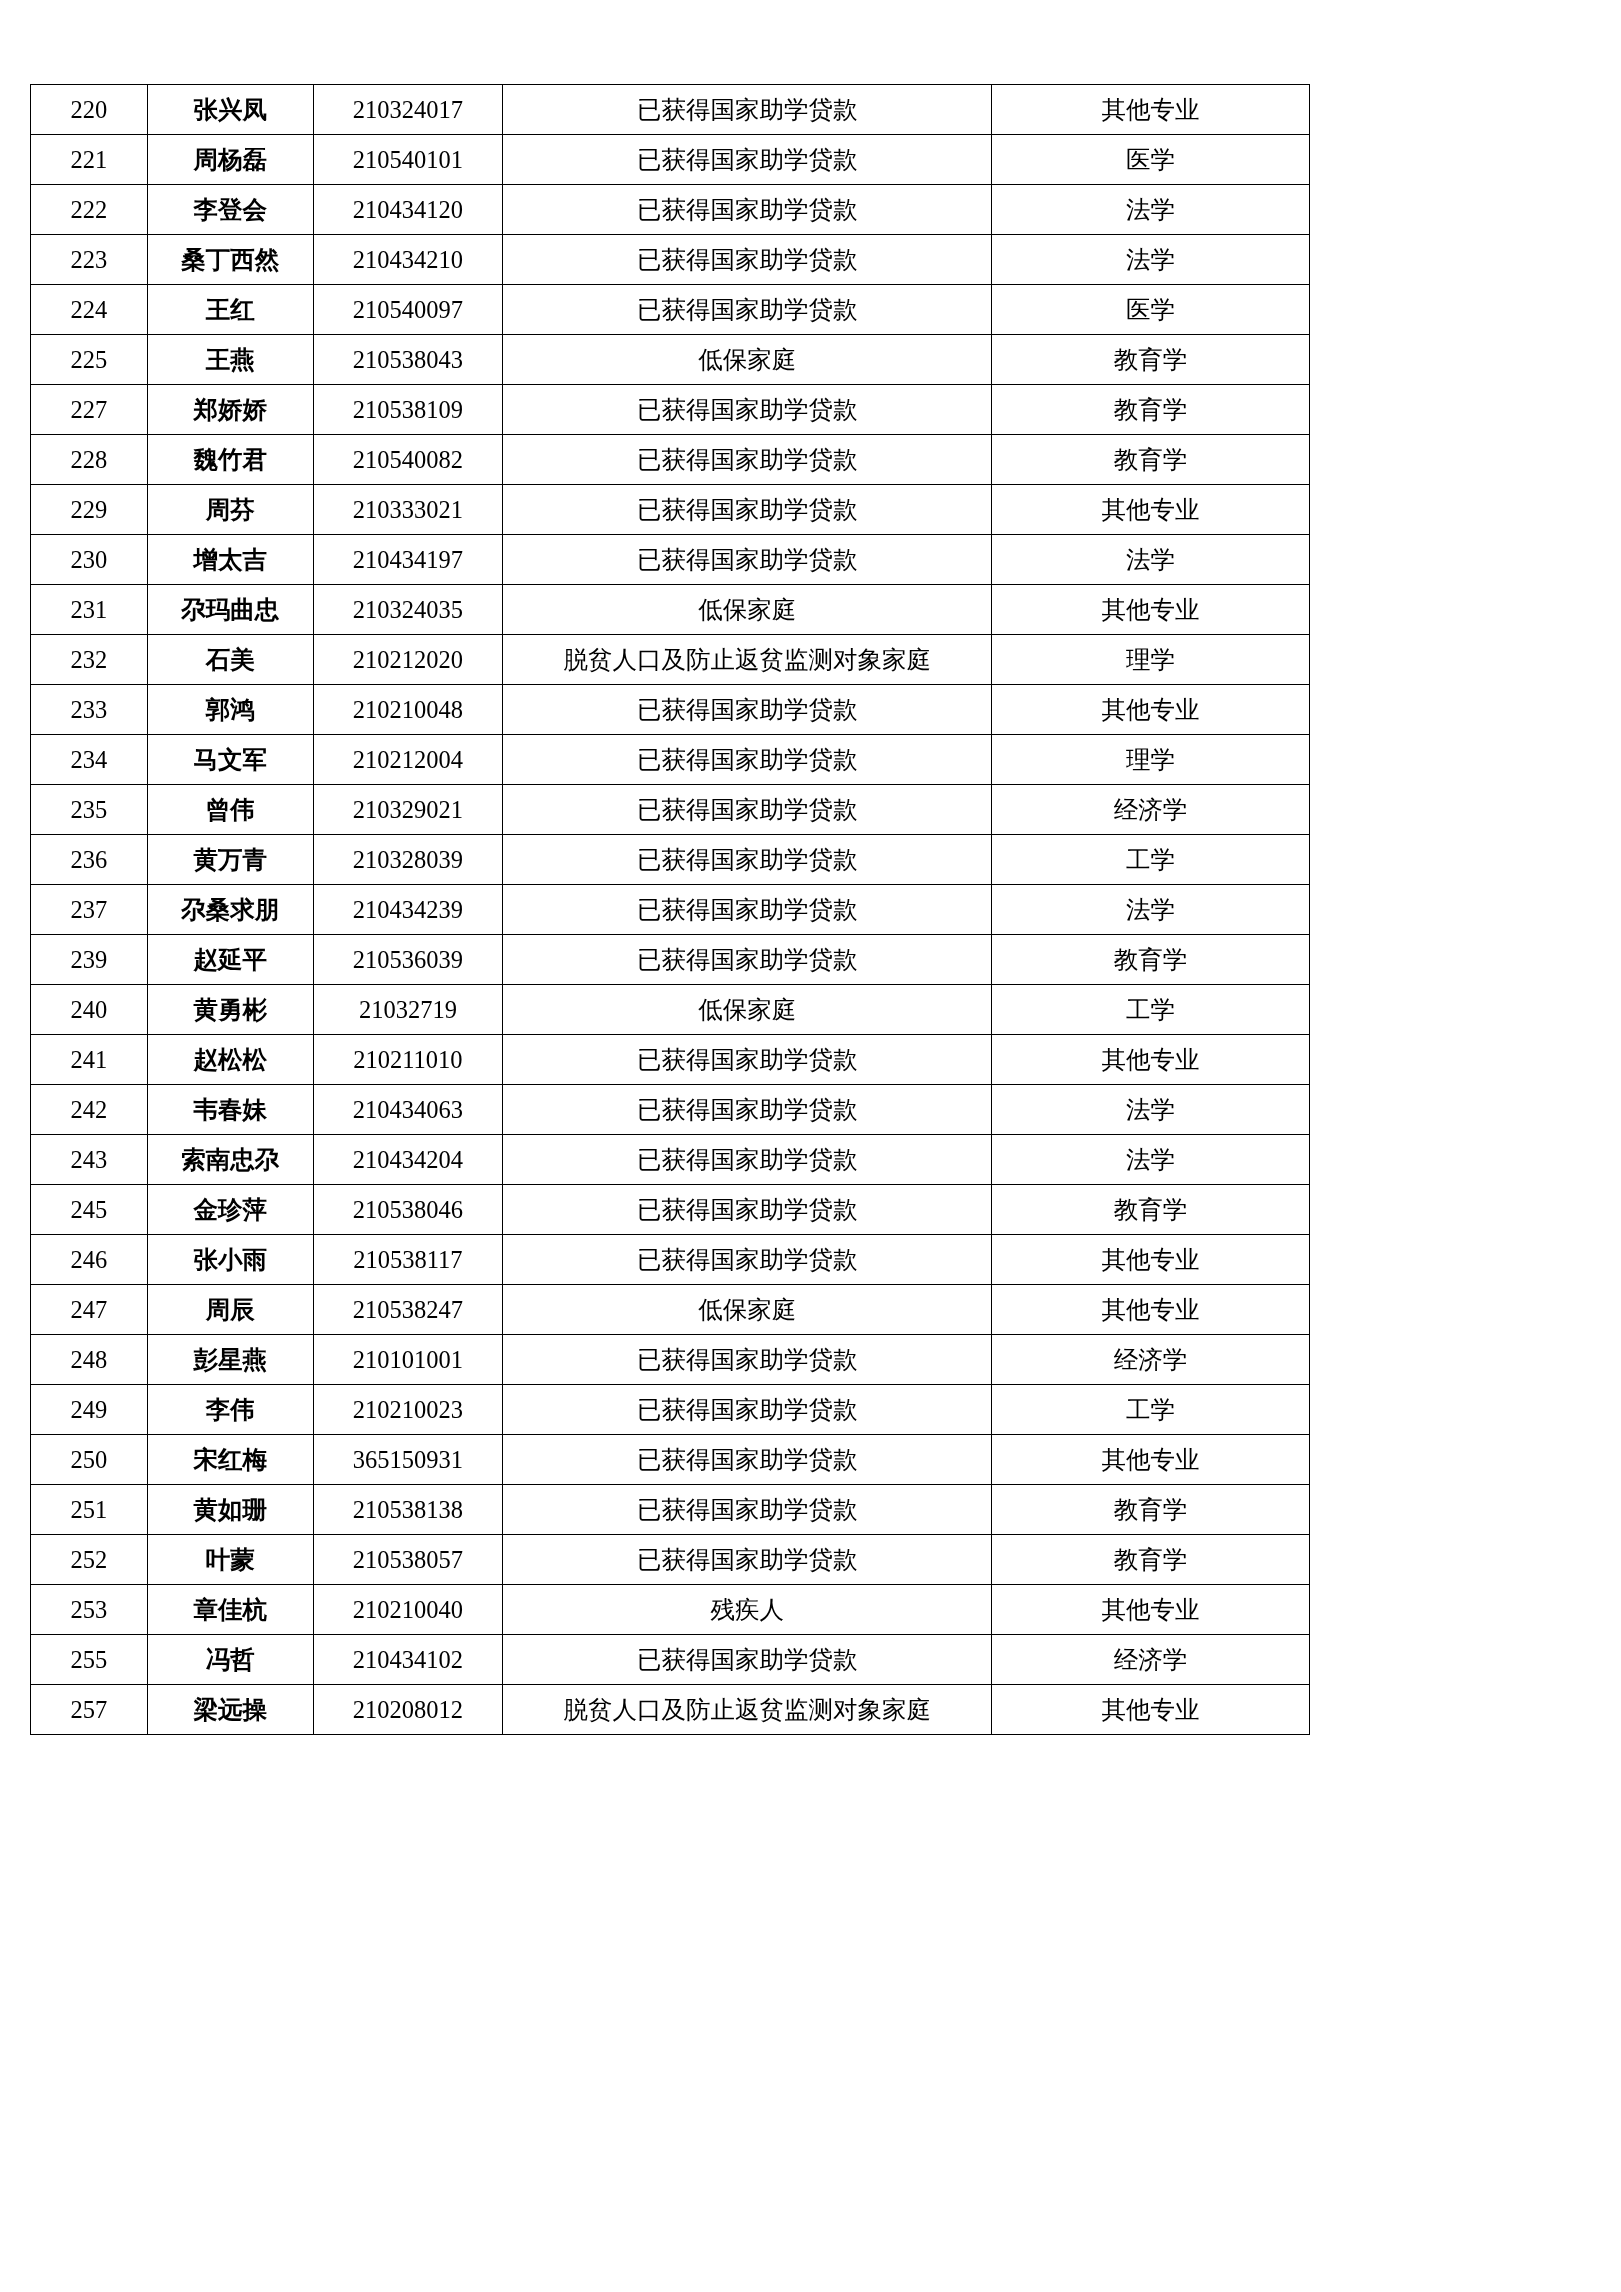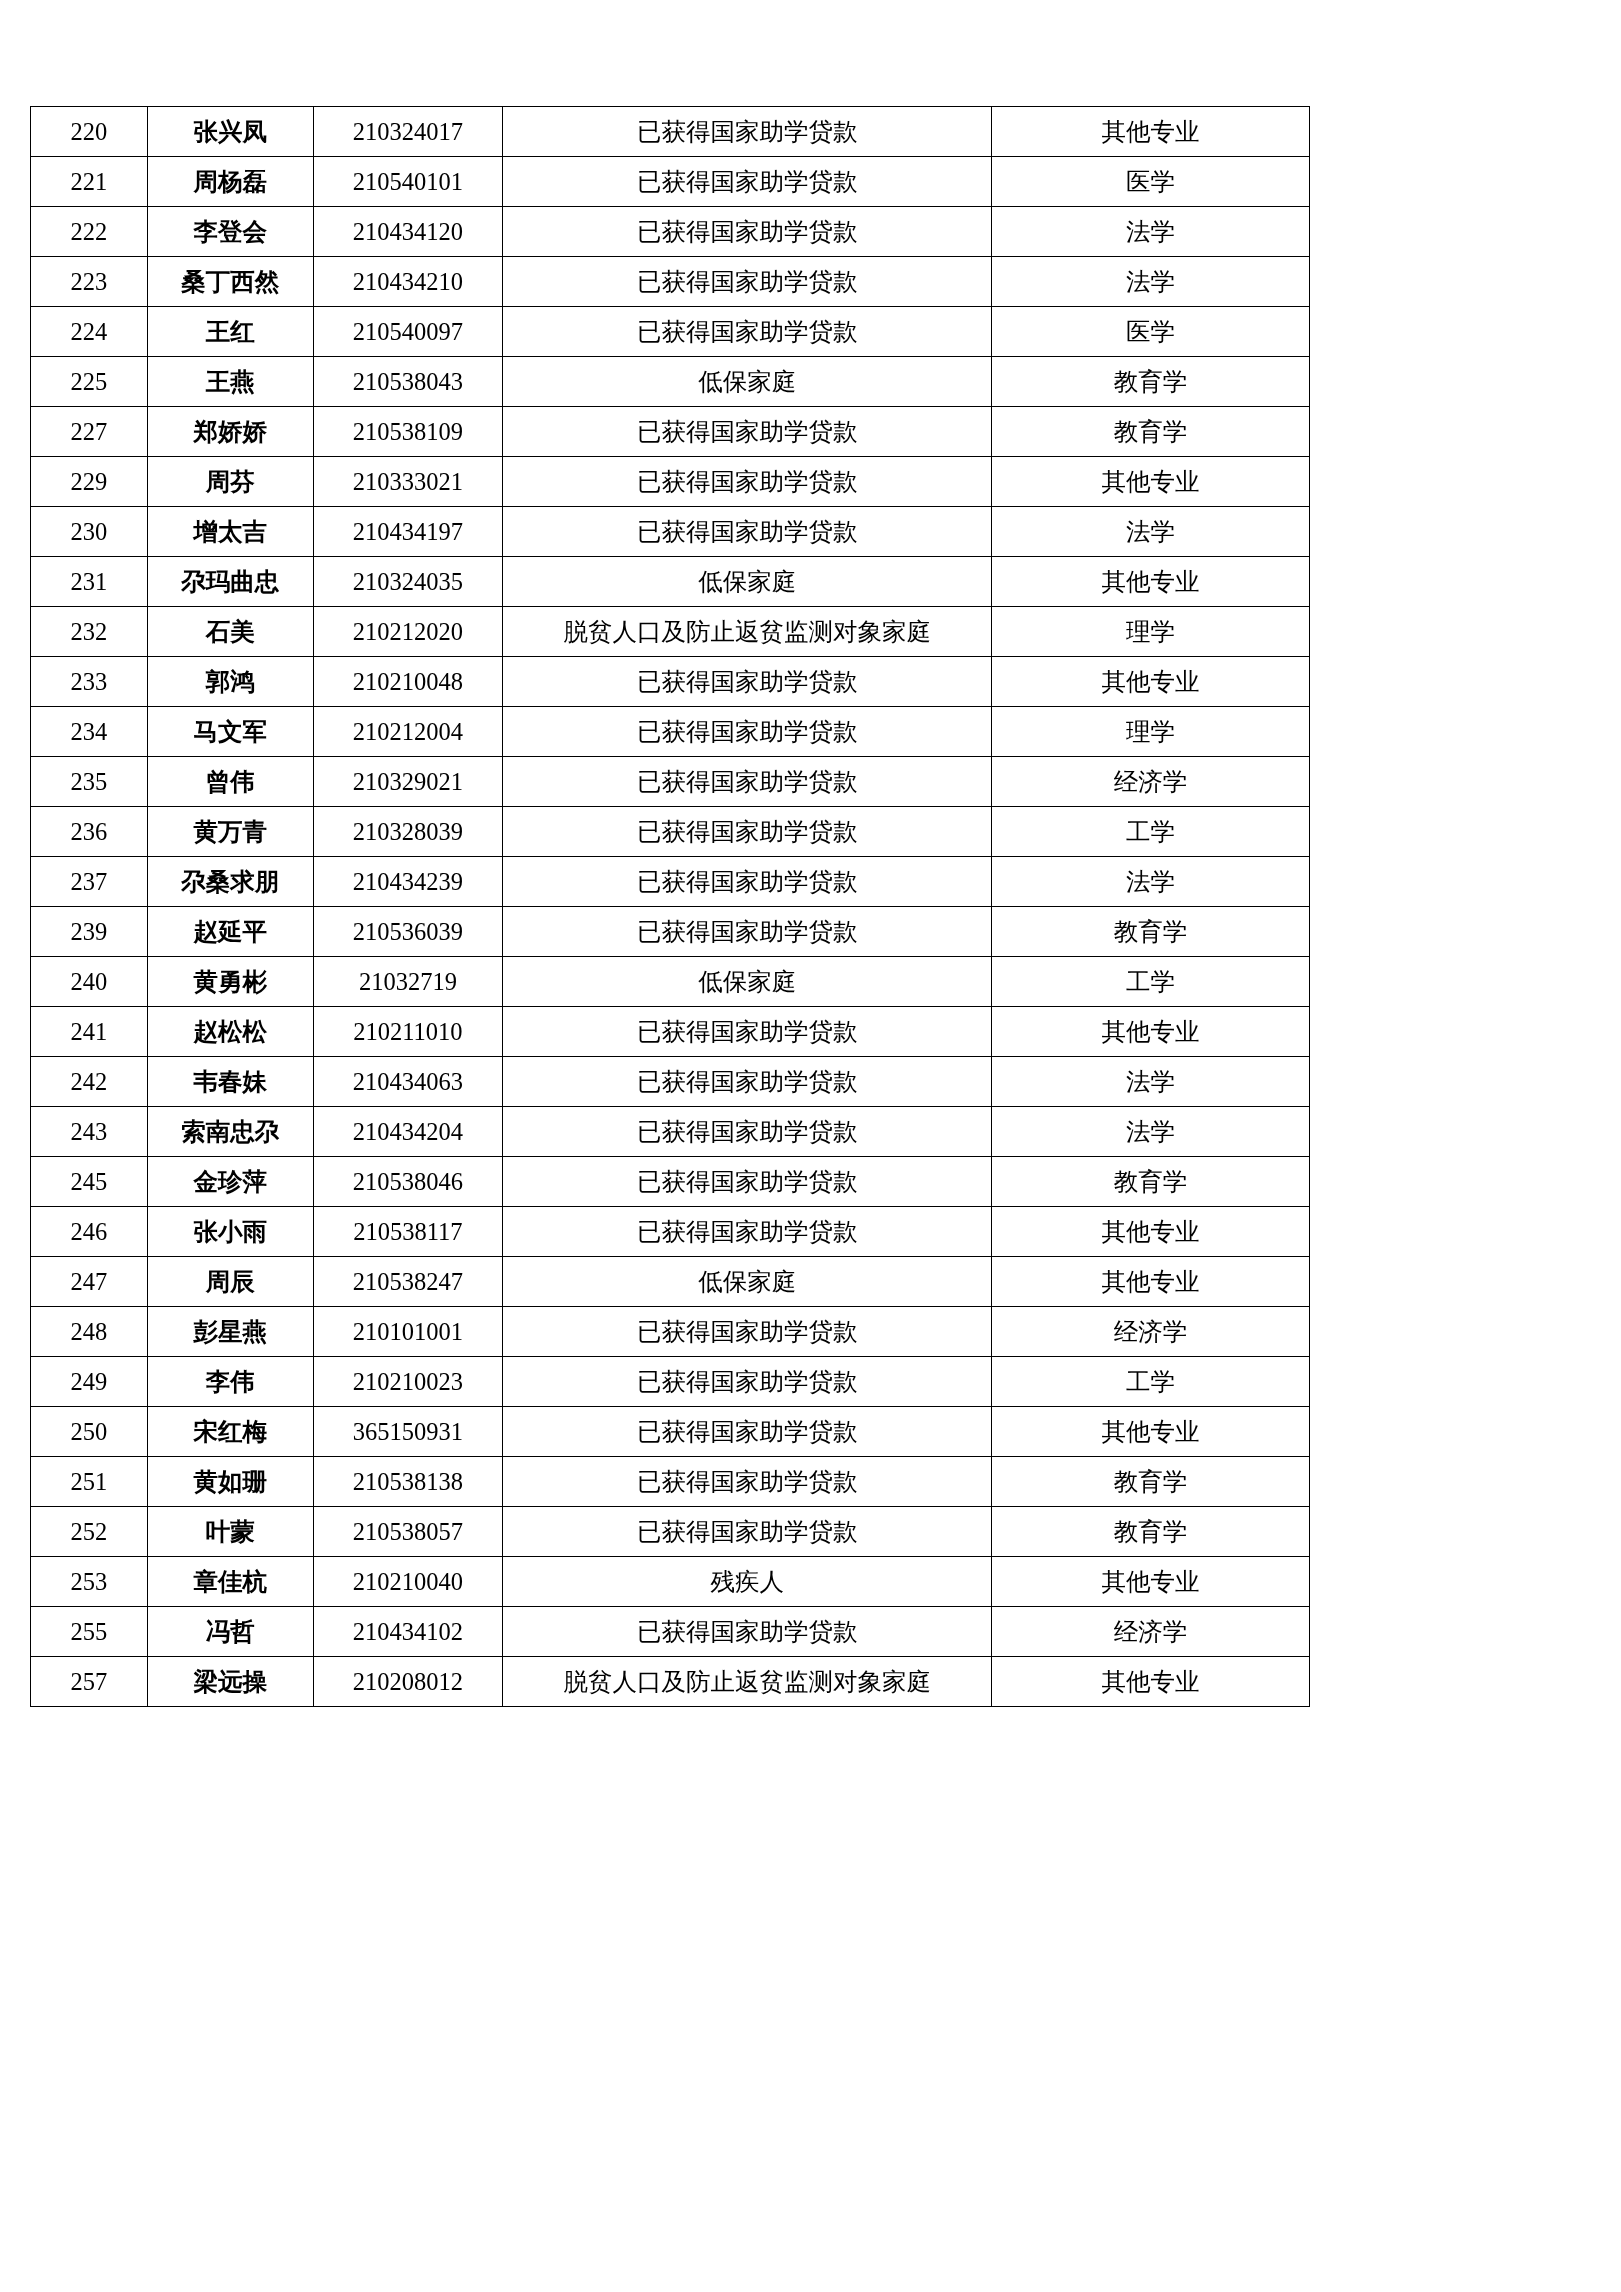--- a/index.html
+++ b/index.html
@@ -11,21 +11,21 @@
     width: 1621px;
     height: 2293px;
     font-family: "Liberation Serif", "DejaVu Serif", serif;
     color: #000000;
     overflow: hidden;
   }
   .page {
     box-sizing: border-box;
     width: 1295px;
     height: 2293px;
-    padding: 106px 0 0 0;
+    padding: 84px 0 0 0;
     position: relative;
   }
   .table-wrap {
     margin: 0 auto;
     width: 1235px;
   }
   table.roster {
     border-collapse: collapse;
     table-layout: fixed;
     width: 1235px;
@@ -111,20 +111,27 @@
             <td class="col-major">教育学</td>
           </tr>
           <tr>
             <td class="col-index">227</td>
             <td class="col-name">郑娇娇</td>
             <td class="col-id">210538109</td>
             <td class="col-reason">已获得国家助学贷款</td>
             <td class="col-major">教育学</td>
           </tr>
           <tr>
+            <td class="col-index">228</td>
+            <td class="col-name">魏竹君</td>
+            <td class="col-id">210540082</td>
+            <td class="col-reason">已获得国家助学贷款</td>
+            <td class="col-major">教育学</td>
+          </tr>
+          <tr>
             <td class="col-index">229</td>
             <td class="col-name">周芬</td>
             <td class="col-id">210333021</td>
             <td class="col-reason">已获得国家助学贷款</td>
             <td class="col-major">其他专业</td>
           </tr>
           <tr>
             <td class="col-index">230</td>
             <td class="col-name">增太吉</td>
             <td class="col-id">210434197</td>

